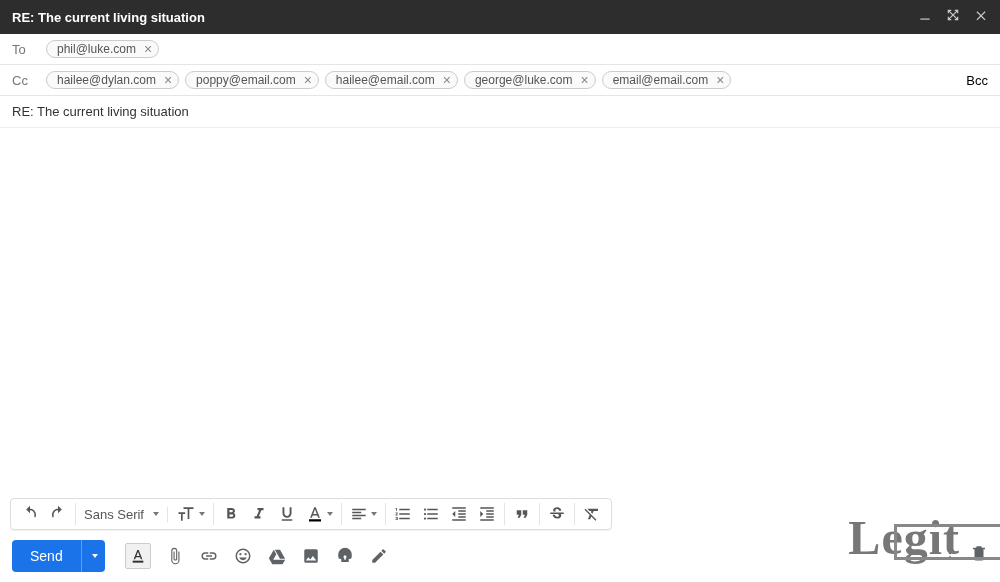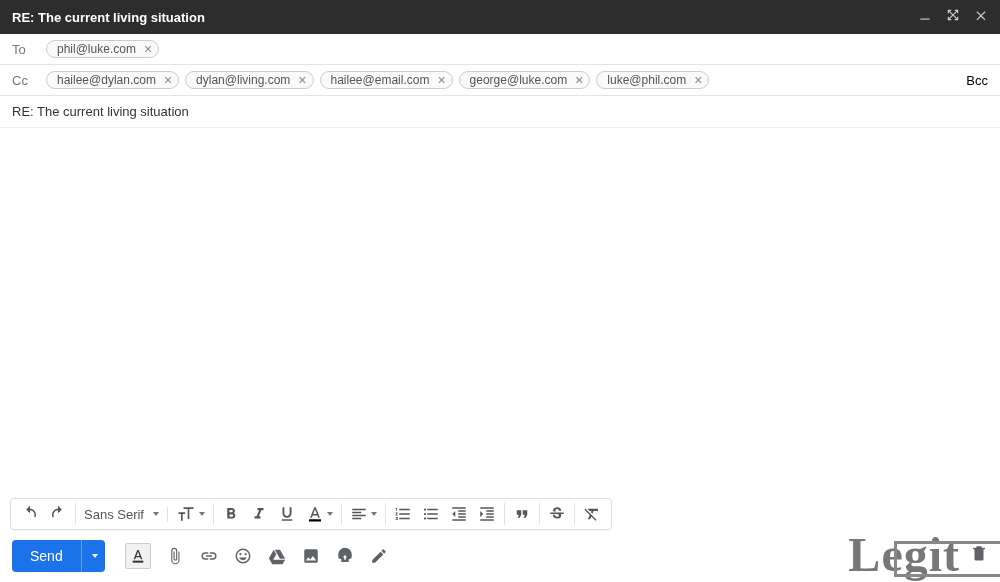--- a/index.html
+++ b/index.html
@@ -171,21 +171,21 @@
     border:1px solid #ccc;
     border-radius:2px;
     width:26px; height:26px;
     background:#f1f1f1;
   }
   .ibtn.boxed svg { fill:#333; }
 
   .watermark {
     position: absolute;
     right: 40px;
-    bottom: 0;
+    bottom: 17px;
     pointer-events: none;
     font-family: Georgia, 'Times New Roman', serif;
     font-size: 48px;
     font-weight: bold;
     color: #777;
     letter-spacing: 1px;
   }
   .watermark .box {
     border: 3px solid #888;
     position: absolute;
@@ -240,33 +240,33 @@
 </div>
 
 <div class="field-row">
   <span class="field-label">Cc</span>
   <div class="chip-row">
     <span class="chip">
       <span>hailee@dylan.com</span>
       <span class="chip-x">×</span>
     </span>
     <span class="chip">
-      <span>dylan@living.com</span>
+      <span>poppy@email.com</span>
       <span class="chip-x">×</span>
     </span>
     <span class="chip">
       <span>hailee@email.com</span>
       <span class="chip-x">×</span>
     </span>
     <span class="chip">
       <span>george@luke.com</span>
       <span class="chip-x">×</span>
     </span>
     <span class="chip">
-      <span>luke@phil.com</span>
+      <span>email@email.com</span>
       <span class="chip-x">×</span>
     </span>
   </div>
   <span class="bcc">Bcc</span>
 </div>
 
 <div class="subject-row">
   <span>RE: The current living situation</span>
 </div>
 

